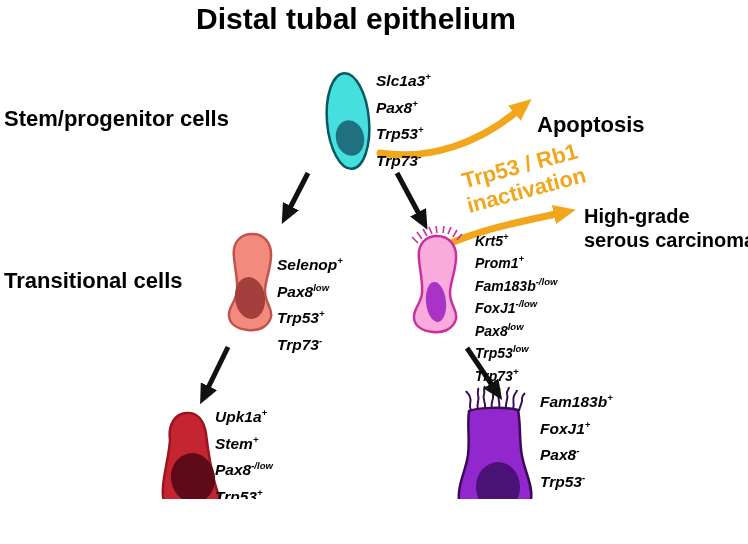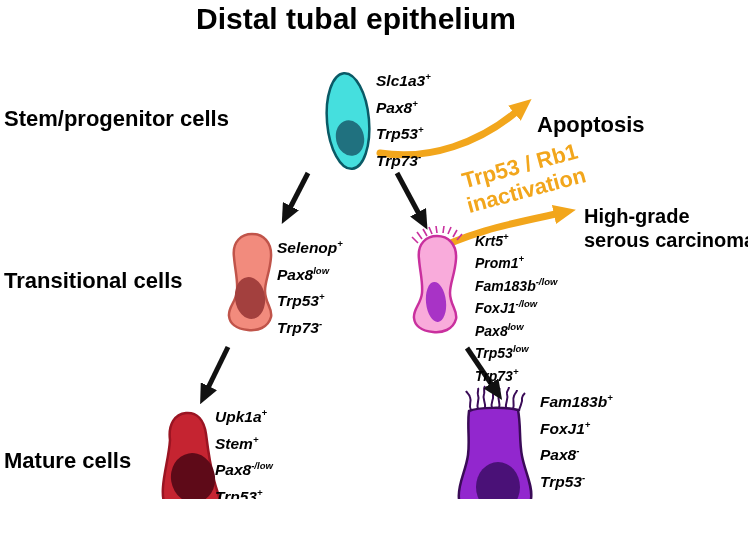--- a/index.html
+++ b/index.html
@@ -107,42 +107,41 @@
       <line x1="397" y1="173" x2="419" y2="214"></line>
       <line x1="228" y1="347" x2="208" y2="388"></line>
       <line x1="467" y1="348" x2="492" y2="385"></line>
     </g>
   </svg>
 
   <div id="title" class="abs">Distal tubal epithelium</div>
 
   <div class="abs row-label" style="left:4px; top:106px;">Stem/progenitor cells</div>
   <div class="abs row-label" style="left:4px; top:268px;">Transitional cells</div>
-  <div class="abs row-label" style="left:4px; top:448px;">Mature cells</div>
 
   <div id="apoptosis" class="abs outcome">Apoptosis</div>
 
   <div id="hgsc" class="abs outcome">
     <span>High-grade</span>
     <span>serous carcinoma</span>
   </div>
 
   <div id="pathway" class="abs">
     <span style="display:block">Trp53 / Rb1</span>
     <span style="display:block">inactivation</span>
   </div>
 
   <div class="abs markers lh23" style="left:376px; top:66px;">
       <div class="mline"><span>Slc1a3</span><sup>+</sup></div>
       <div class="mline"><span>Pax8</span><sup>+</sup></div>
       <div class="mline"><span>Trp53</span><sup>+</sup></div>
       <div class="mline"><span>Trp73</span><sup>-</sup></div>
     </div>
 
-  <div class="abs markers lh23" style="left:277px; top:233px;">
+  <div class="abs markers lh23" style="left:277px; top:250px;">
       <div class="mline"><span>Selenop</span><sup>+</sup></div>
       <div class="mline"><span>Pax8</span><sup>low</sup></div>
       <div class="mline"><span>Trp53</span><sup>+</sup></div>
       <div class="mline"><span>Trp73</span><sup>-</sup></div>
     </div>
 
   <div class="abs markers lh18" style="left:475px; top:228px;">
       <div class="mline"><span>Krt5</span><sup>+</sup></div>
       <div class="mline"><span>Prom1</span><sup>+</sup></div>
       <div class="mline"><span>Fam183b</span><sup>-/low</sup></div>

